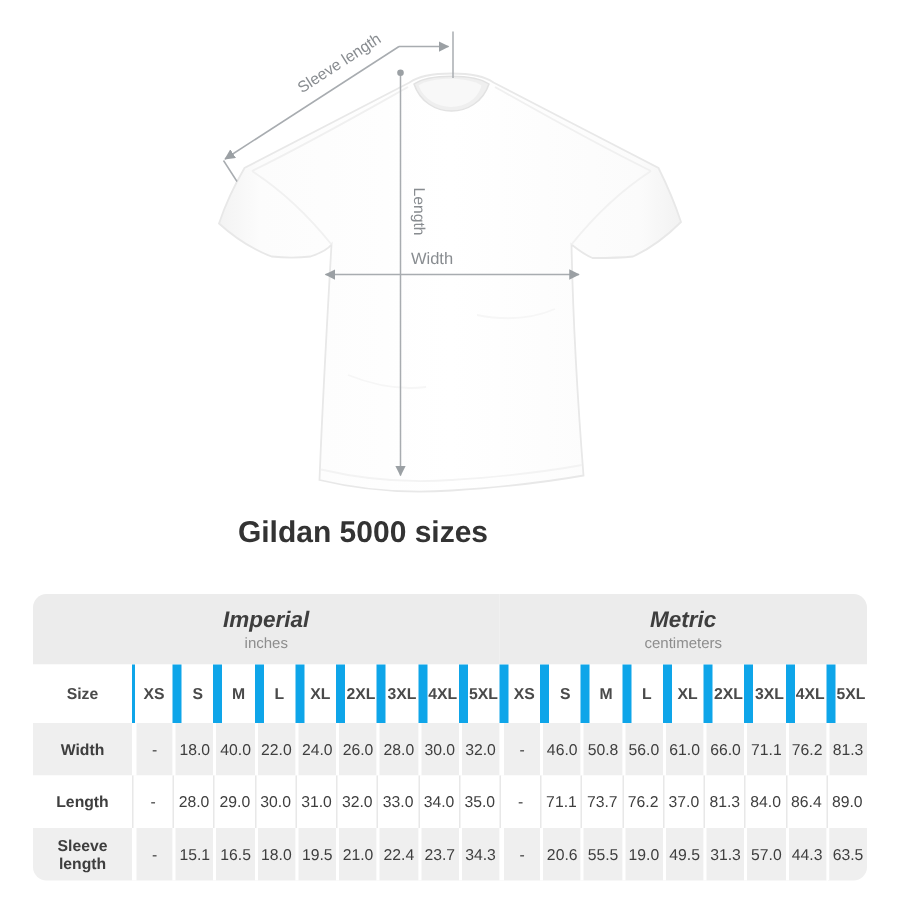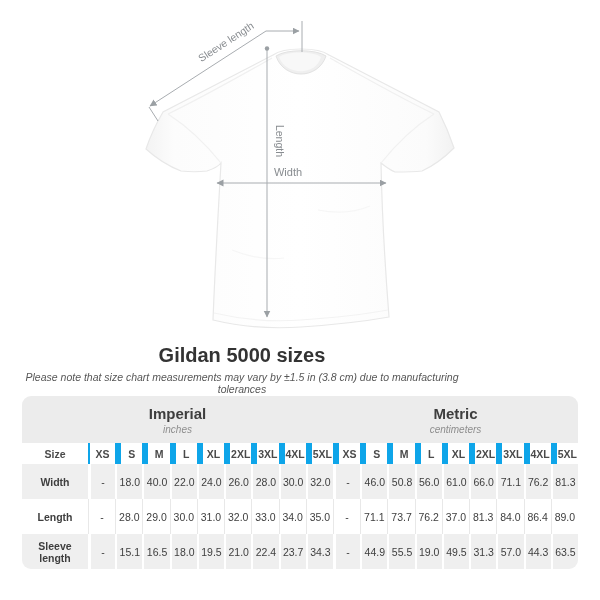--- a/index.html
+++ b/index.html
@@ -18,24 +18,24 @@
   .sizetable {
     position:absolute; top:396px; left:22px; width:556px;
     border-collapse:separate; border-spacing:0; table-layout:fixed;
   }
   .sizetable td { text-align:center; vertical-align:middle; }
   col.labcol { width:66px; }
 
   .grp-head { background:#ececec; height:47px; }
   .grp-head.left  { border-top-left-radius:9px; }
   .grp-head.right { border-top-right-radius:9px; }
-  .grp-title { font-size:15px; font-weight:bold; color:#3e3e3e; line-height:17px; }
-  .grp-sub   { font-size:10px; font-style:italic; color:#8d8d8d; margin-top:2px; }
-
-  tr.size-row td { height:21px; background:#ffffff; font-size:10.5px; font-weight:bold; color:#4a4a4a; }
+  .grp-title { font-size:15px; font-weight:bold; font-style:italic; color:#3e3e3e; line-height:17px; }
+  .grp-sub   { font-size:10px; color:#8d8d8d; margin-top:2px; }
+
+  tr.size-row td { height:39px; background:#ffffff; font-size:10.5px; font-weight:bold; color:#4a4a4a; }
   tr.size-row td + td { border-left:6px solid #0ea5e9; }
   tr.size-row td:nth-child(2) { border-left-width:2px; }
 
   tr.r-grey td { background:#efefef; height:35px; font-size:10.5px; color:#3e3e3e; }
   tr.r-grey td + td { border-left:2px solid #ffffff; }
   tr.r-grey td:nth-child(2), tr.r-grey td.grp { border-left-width:3px; }
 
   tr.r-white td { background:#ffffff; height:35px; font-size:10.5px; color:#3e3e3e; }
   tr.r-white td + td { border-left:1px solid #e8e8e8; }
 
@@ -107,21 +107,20 @@
       <circle cx="267" cy="48.5" r="2.2" fill="#9ba0a4"></circle>
 
       <text x="228" y="45" transform="rotate(-33 228 45)" text-anchor="middle" font-size="10.5" fill="#888c90">Sleeve length</text>
       <text x="276" y="141" transform="rotate(90 276 141)" text-anchor="middle" font-size="10.5" fill="#888c90">Length</text>
       <text x="288" y="176" text-anchor="middle" font-size="11" fill="#888c90">Width</text>
     </svg>
   </div>
 
   <div class="titleblock">
     <div class="chart-title">Gildan 5000 sizes</div>
-    <div class="chart-note">Please note that size chart measurements may vary by ±1.5 in (3.8 cm) due to manufacturing tolerances</div>
   </div>
 
   <table class="sizetable">
     <colgroup>
       <col class="labcol">
         <col>
         <col>
         <col>
         <col>
         <col>
@@ -220,21 +219,21 @@
           <td class="grp">-</td>
           <td>15.1</td>
           <td>16.5</td>
           <td>18.0</td>
           <td>19.5</td>
           <td>21.0</td>
           <td>22.4</td>
           <td>23.7</td>
           <td>34.3</td>
           <td class="grp">-</td>
-          <td>44.9</td>
+          <td>20.6</td>
           <td>55.5</td>
           <td>19.0</td>
           <td>49.5</td>
           <td>31.3</td>
           <td>57.0</td>
           <td>44.3</td>
           <td>63.5</td>
         </tr>
       </tbody>
   </table>

